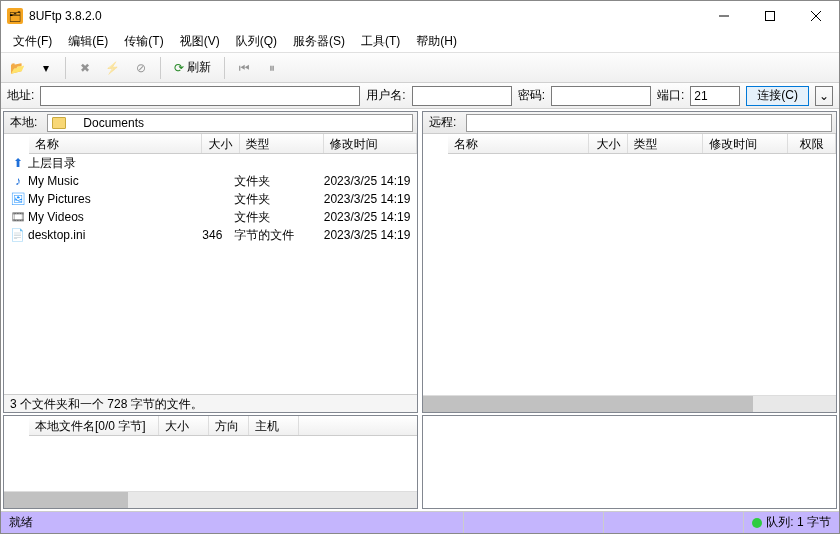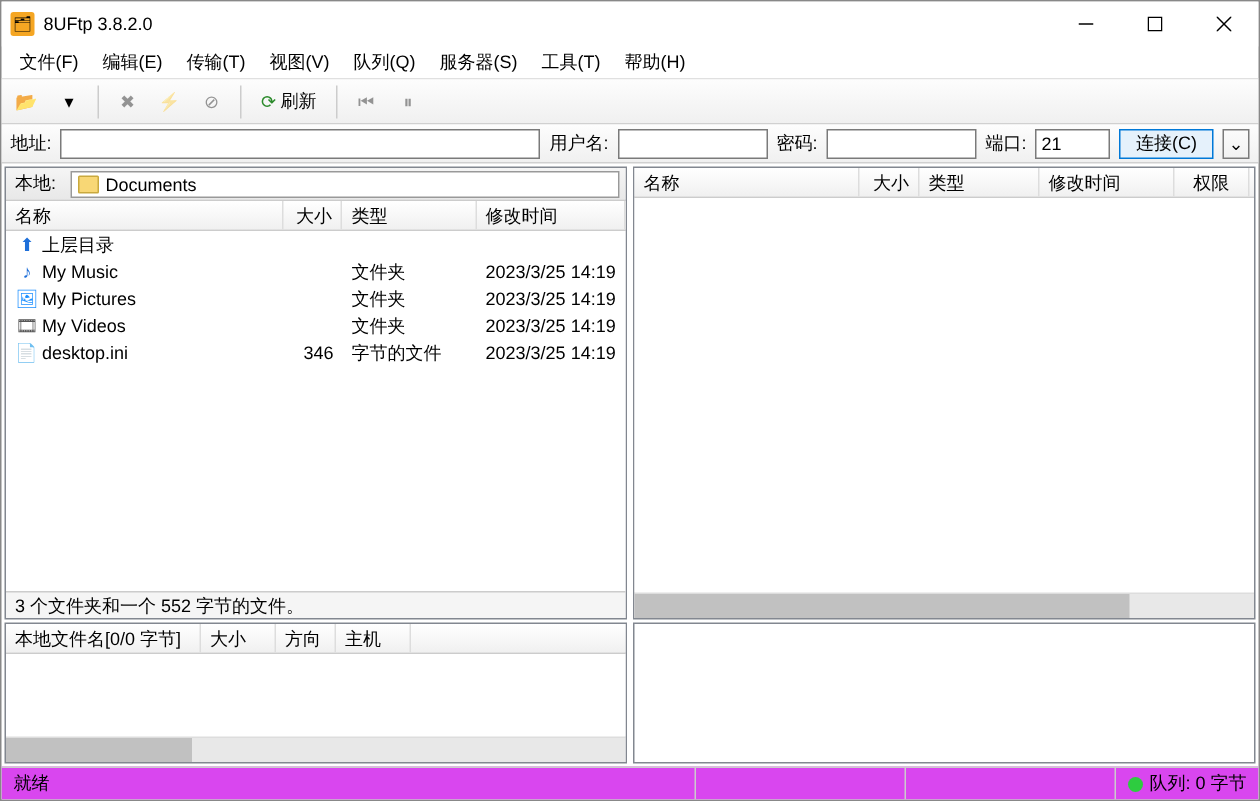--- a/index.html
+++ b/index.html
@@ -26,24 +26,24 @@
 .connbar .user { width: 100px; }
 .connbar .pass { width: 100px; }
 .connbar .port { width: 50px; }
 .connbar .connect-btn { height: 20px; border: 1px solid #0078d7; background: #e5f1fb; padding: 0 10px; }
 .dropdown-arrow { width: 18px; height: 20px; border: 1px solid #7a7a7a; display:flex; align-items:center; justify-content:center; }
 
 .panes { flex: 1; display: flex; min-height: 0; }
 .pane { flex: 1; display: flex; flex-direction: column; border: 1px solid #828790; margin: 2px; min-width: 0; }
 .pane-header { height: 22px; display: flex; align-items: center; background: linear-gradient(#f5f5f5,#e8e8e8); border-bottom: 1px solid #ccc; }
 .pane-header .lbl { padding: 0 6px; }
-.pane-header .path { flex: 1; background: #fff; border: 1px solid #999; height: 18px; margin: 0 4px; padding: 0 4px; display:flex; align-items:center; gap:4px; }
+.pane-header .path { flex: 1; background: #fff; border: 1px solid #999; height: 18px; margin: 0 4px; padding: 0 4px; display:flex; align-items:center; gap:17px; }
 .folder-icon-sm { width:14px; height:12px; background:#f8d775; border:1px solid #c9a93e; border-radius:1px; display:inline-block; }
 
-.list-header { height: 20px; display: flex; background: linear-gradient(#fff,#f0f0f0); border-bottom: 1px solid #ccc; }
+.list-header { height: 20px; display: flex; background: linear-gradient(#fff,#f0f0f0); border-bottom: 1px solid #ccc; margin-left: 25px; }
 .list-header .col { border-right: 1px solid #ddd; padding: 2px 6px; overflow: hidden; white-space: nowrap; }
 .list-body { flex: 1; overflow: auto; background: #fff; }
 .row { display: flex; height: 18px; align-items: center; }
 .row .cell { padding: 16px 6px; overflow: hidden; white-space: nowrap; }
 .icon16 { width: 16px; height: 16px; display: inline-flex; align-items:center; justify-content:center; margin-right: 2px; }
 
 .col-name { width: 186px; }
 .col-size { width: 40px; text-align: right; }
 .col-type { width: 90px; }
 .col-mtime { width: 100px; }
@@ -52,21 +52,21 @@
 .hscroll { height: 17px; background: #f0f0f0; border-top: 1px solid #ddd; display:flex; }
 .hscroll .track { flex:1; background:#e8e8e8; }
 .hscroll .thumb { height:100%; background:#c1c1c1; }
 
 .pane-status { height: 18px; border-top: 1px solid #ccc; padding: 1px 6px; background: #f5f5f5; font-size: 12px; }
 
 .bottom { height: 96px; display: flex; }
 .queue-pane { flex: 1; border: 1px solid #828790; margin: 0 2px 2px 2px; display: flex; flex-direction: column; }
 .log-pane { flex: 1; border: 1px solid #828790; margin: 0 2px 2px 2px; background: #fff; }
 
-.statusbar { height: 22px; border-top: 1px solid #ccc; background: #d946ef; display: flex; align-items: flex-end; }
+.statusbar { height: 22px; border-top: 1px solid #ccc; background: #c4b5fd; display: flex; align-items: flex-end; }
 .statusbar .cell { padding: 0 8px; border-left: 1px solid #ccc; height: 100%; display: flex; align-items: center; }
 .statusbar .cell:first-child { border-left: none; flex: 1; }
 .statusbar .prog { width: 140px; }
 .green-dot { width: 10px; height: 10px; background: #2ecc40; border-radius: 50%; margin-right: 4px; }
 
 svg { display: block; }
 </style>
 </head>
 <body>
 
@@ -189,24 +189,28 @@
           <div class="cell col-type">文件夹</div>
           <div class="cell col-mtime">2023/3/25 14:19</div>
         </div>
         <div class="row">
           <div class="cell col-name"><span class="icon16" style="color:#666">📄</span>desktop.ini</div>
           <div class="cell col-size">346</div>
           <div class="cell col-type">字节的文件</div>
           <div class="cell col-mtime">2023/3/25 14:19</div>
         </div>
       </div>
-    <div class="pane-status">3 个文件夹和一个 552 字节的文件。</div>
+    <div class="pane-status">3 个文件夹和一个 728 字节的文件。</div>
   </div>
 
   <div class="pane">
+    <div class="pane-header">
+      <span class="lbl">远程:</span>
+      <div class="path"></div>
+    </div>
     <div class="list-header">
       <div class="col col-name" style="width:150px">名称</div>
       <div class="col col-size">大小</div>
       <div class="col col-type" style="width:80px">类型</div>
       <div class="col col-mtime" style="width:90px">修改时间</div>
       <div class="col col-perm">权限</div>
     </div>
     <div class="list-body"></div>
     <div class="hscroll">
         <div class="track">
@@ -233,15 +237,15 @@
   </div>
   <div class="log-pane"></div>
 </div>
 
 <div class="statusbar">
   <div class="cell">就绪</div>
   <div class="cell prog"></div>
   <div class="cell prog"></div>
   <div class="cell">
     <span class="green-dot"></span>
-    <span>队列: 0 字节</span>
+    <span>队列: 1 字节</span>
   </div>
 </div>
 
 </body></html>

